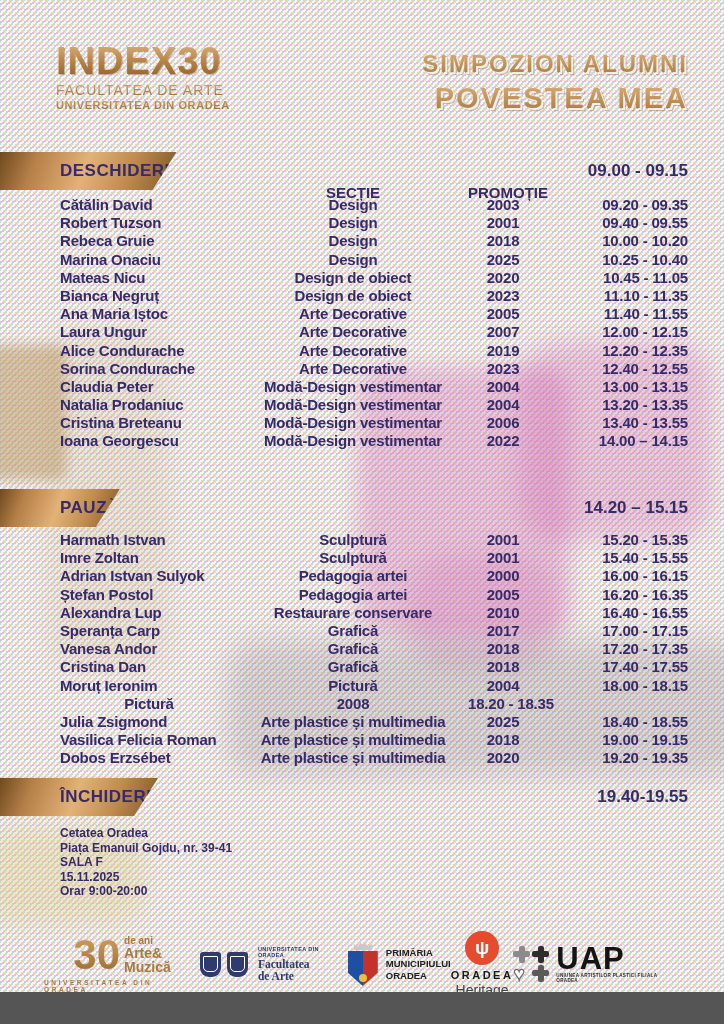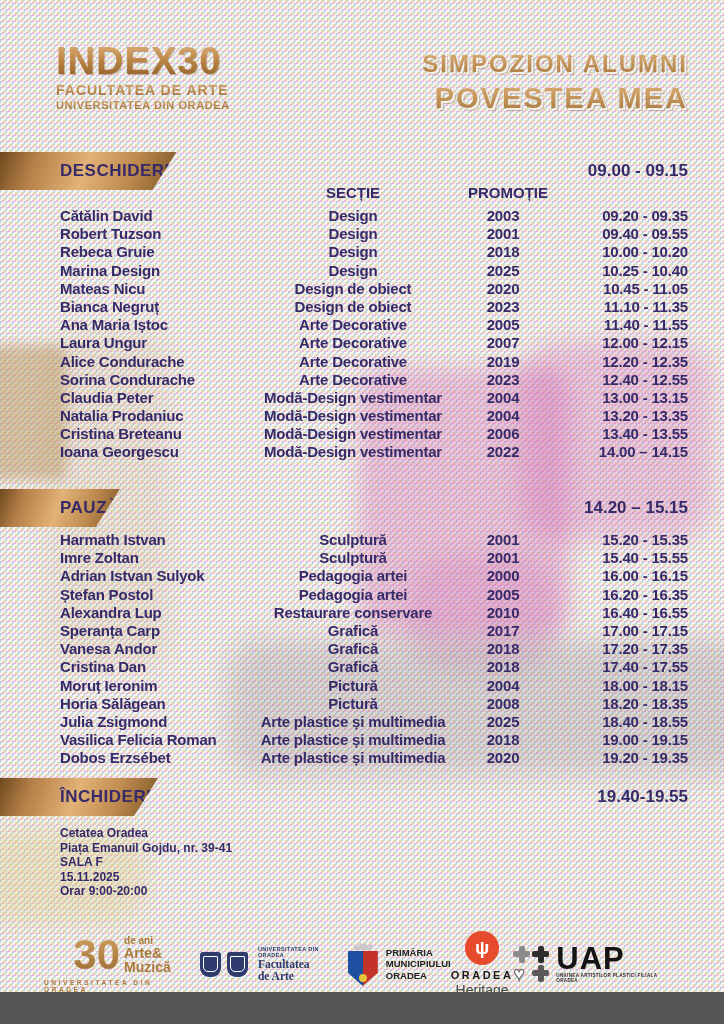--- a/index.html
+++ b/index.html
@@ -21,21 +21,21 @@
   .content{position:relative;z-index:1;}
 
   
   .brand{position:absolute;left:56px;top:42px;}
   .brand-title{
     font-size:38px;font-weight:800;letter-spacing:1px;line-height:38px;
     background:linear-gradient(180deg,#e0b177 0%,#b5803f 55%,#8d5f2a 100%);
     -webkit-background-clip:text;background-clip:text;color:transparent;
     filter:drop-shadow(1px 1px 0 rgba(110,75,30,0.35));
   }
-  .brand-sub1{font-size:14px;font-weight:700;letter-spacing:1px;margin-top:2px;
+  .brand-sub1{font-size:14px;font-weight:400;letter-spacing:1px;margin-top:2px;
     background:linear-gradient(180deg,#d8a968,#9a6c32);-webkit-background-clip:text;background-clip:text;color:transparent;}
   .brand-sub2{font-size:11px;font-weight:800;letter-spacing:0.6px;margin-top:1px;
     background:linear-gradient(180deg,#d2a262,#9a6c32);-webkit-background-clip:text;background-clip:text;color:transparent;}
   .event{position:absolute;right:36px;top:50px;text-align:right;}
   .event-l1{font-size:24px;font-weight:800;letter-spacing:2px;
     background:linear-gradient(180deg,#e0b177,#a5763a);-webkit-background-clip:text;background-clip:text;color:transparent;
     filter:drop-shadow(2px 2px 0 rgba(255,255,255,0.8)) drop-shadow(1px 1px 0 rgba(110,75,30,0.4));}
   .event-l2{font-size:29px;font-weight:800;letter-spacing:2px;margin-top:4px;
     background:linear-gradient(180deg,#e0b177,#a5763a);-webkit-background-clip:text;background-clip:text;color:transparent;
     filter:drop-shadow(2px 2px 0 rgba(255,255,255,0.8)) drop-shadow(1px 1px 0 rgba(110,75,30,0.4));}
@@ -138,21 +138,21 @@
       <div class="ribbon-time">09.00 - 09.15</div>
     </div>
 
     <div class="thead sched-grid" style="top:184px">
       <div></div>
       <div class="c-dept">SECȚIE</div>
       <div class="c-year">PROMOȚIE</div>
       <div></div>
     </div>
 
-    <div class="rows" style="top:207px">
+    <div class="rows" style="top:196px">
 
         <div class="row sched-grid">
           <div class="c-name">Cătălin David</div>
           <div class="c-dept">Design</div>
           <div class="c-year">2003</div>
           <div class="c-time">09.20 - 09.35</div>
         </div>
 
         <div class="row sched-grid">
           <div class="c-name">Robert Tuzson</div>
@@ -162,21 +162,21 @@
         </div>
 
         <div class="row sched-grid">
           <div class="c-name">Rebeca Gruie</div>
           <div class="c-dept">Design</div>
           <div class="c-year">2018</div>
           <div class="c-time">10.00 - 10.20</div>
         </div>
 
         <div class="row sched-grid">
-          <div class="c-name">Marina Design</div>
+          <div class="c-name">Marina Onaciu</div>
           <div class="c-dept">Design</div>
           <div class="c-year">2025</div>
           <div class="c-time">10.25 - 10.40</div>
         </div>
 
         <div class="row sched-grid">
           <div class="c-name">Mateas Nicu</div>
           <div class="c-dept">Design de obiect</div>
           <div class="c-year">2020</div>
           <div class="c-time">10.45 - 11.05</div>
@@ -310,21 +310,20 @@
         </div>
 
         <div class="row sched-grid">
           <div class="c-name">Moruț Ieronim</div>
           <div class="c-dept">Pictură</div>
           <div class="c-year">2004</div>
           <div class="c-time">18.00 - 18.15</div>
         </div>
 
         <div class="row sched-grid">
-          <div class="c-name">Horia Sălăgean</div>
           <div class="c-dept">Pictură</div>
           <div class="c-year">2008</div>
           <div class="c-time">18.20 - 18.35</div>
         </div>
 
         <div class="row sched-grid">
           <div class="c-name">Julia Zsigmond</div>
           <div class="c-dept">Arte plastice și multimedia</div>
           <div class="c-year">2025</div>
           <div class="c-time">18.40 - 18.55</div>

